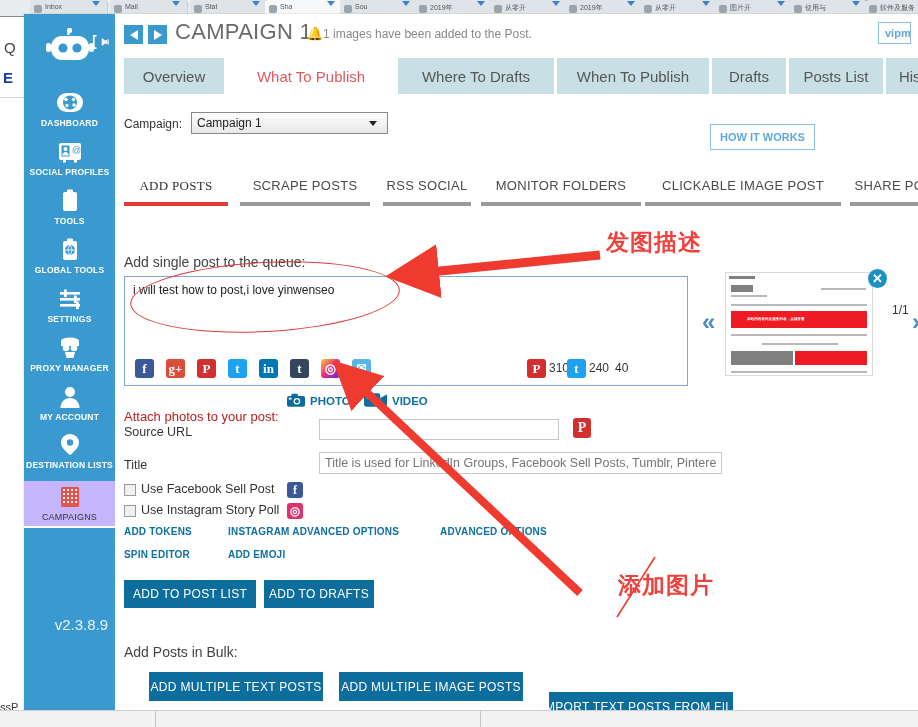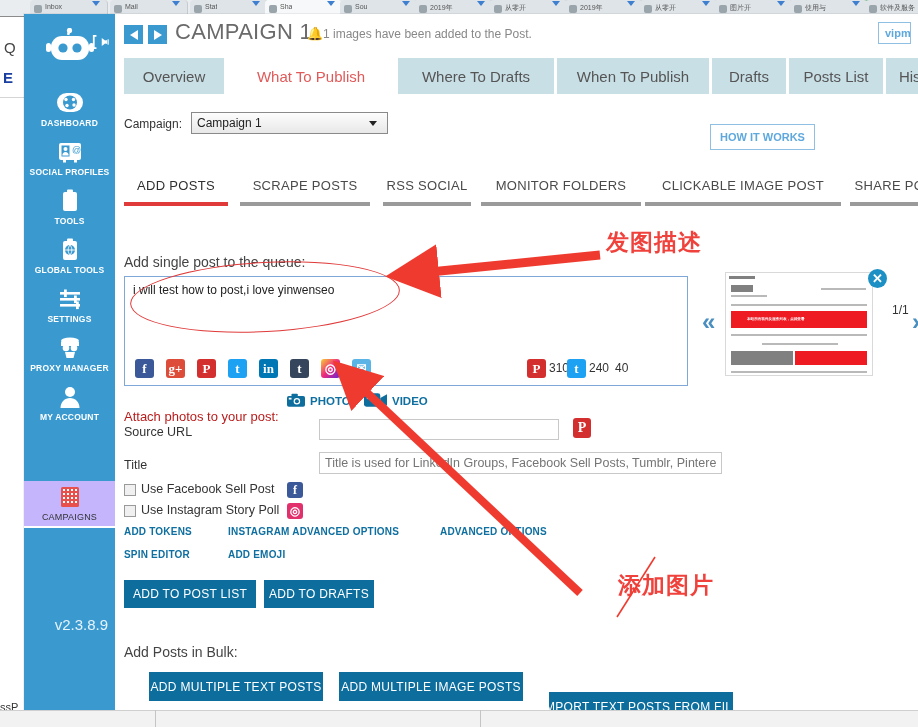--- a/index.html
+++ b/index.html
@@ -142,21 +142,21 @@
     background:#fff; cursor:pointer; white-space:nowrap;
   }
 
   
   #subtabs { position:absolute; left:0; top:164px; width:803px; height:32px; }
   .stab {
     position:absolute; top:0; font-size:13px; color:#4a4a4a; letter-spacing:0.3px;
     cursor:pointer; white-space:nowrap; text-align:center;
   }
   .stab-bar { position:absolute; top:24px; height:4px; background:#9a9a9a; }
-  .stab.active { color:#2f2f2f; }
+  .stab.active { color:#2f2f2f;font-family:Liberation Serif, serif; }
   .stab-bar.active { background:#e03a3a; }
 
   
   #label-addsingle { position:absolute; left:9px; top:240px; font-size:14px; color:#444; }
   #composer {
     position:absolute; left:9px; top:262px; width:564px; height:110px;
     border:1px solid #7fa8d8; background:#fff;
   }
   #composer-text {
     position:absolute; left:8px; top:6px; font-size:12px; color:#222;
@@ -425,20 +425,27 @@
     <div class="nav-item" style="top:370px;">
       <svg class="nav-icon" width="30" height="26" viewBox="0 0 30 26">
         <circle cx="15" cy="8" r="5" fill="#fff"></circle>
         <path d="M5.5 24 c0-6 4.3-10 9.5-10 s9.5 4 9.5 10z" fill="#fff"></path>
       </svg>
       <span class="nav-label">MY ACCOUNT</span>
     </div>
 
     <div id="sep-line"></div>
 
+    <div class="nav-item" style="top:418px;">
+      <svg class="nav-icon" width="30" height="26" viewBox="0 0 30 26">
+        <path d="M15 2 c-5 0-9 3.9-9 8.8 c0 6 9 12.2 9 12.2 s9-6.2 9-12.2 c0-4.9-4-8.8-9-8.8z" fill="#fff"></path>
+        <circle cx="15" cy="10.5" r="3.2" fill="#3a9ad0"></circle>
+      </svg>
+      <span class="nav-label">DESTINATION LISTS</span>
+    </div>
 
     <div class="nav-item light" style="top:467px; height:45px; padding-top:3px;">
       <svg class="nav-icon" width="30" height="24" viewBox="0 0 30 24">
         <rect x="6" y="2" width="18" height="20" rx="1.5" fill="#e8504e"></rect>
         <g fill="#fff">
           <rect x="8" y="4" width="2" height="2"></rect>
             <rect x="12" y="4" width="2" height="2"></rect>
           <rect x="16" y="4" width="2" height="2"></rect>
             <rect x="20" y="4" width="2" height="2"></rect>
           <rect x="8" y="8" width="2" height="2"></rect>

